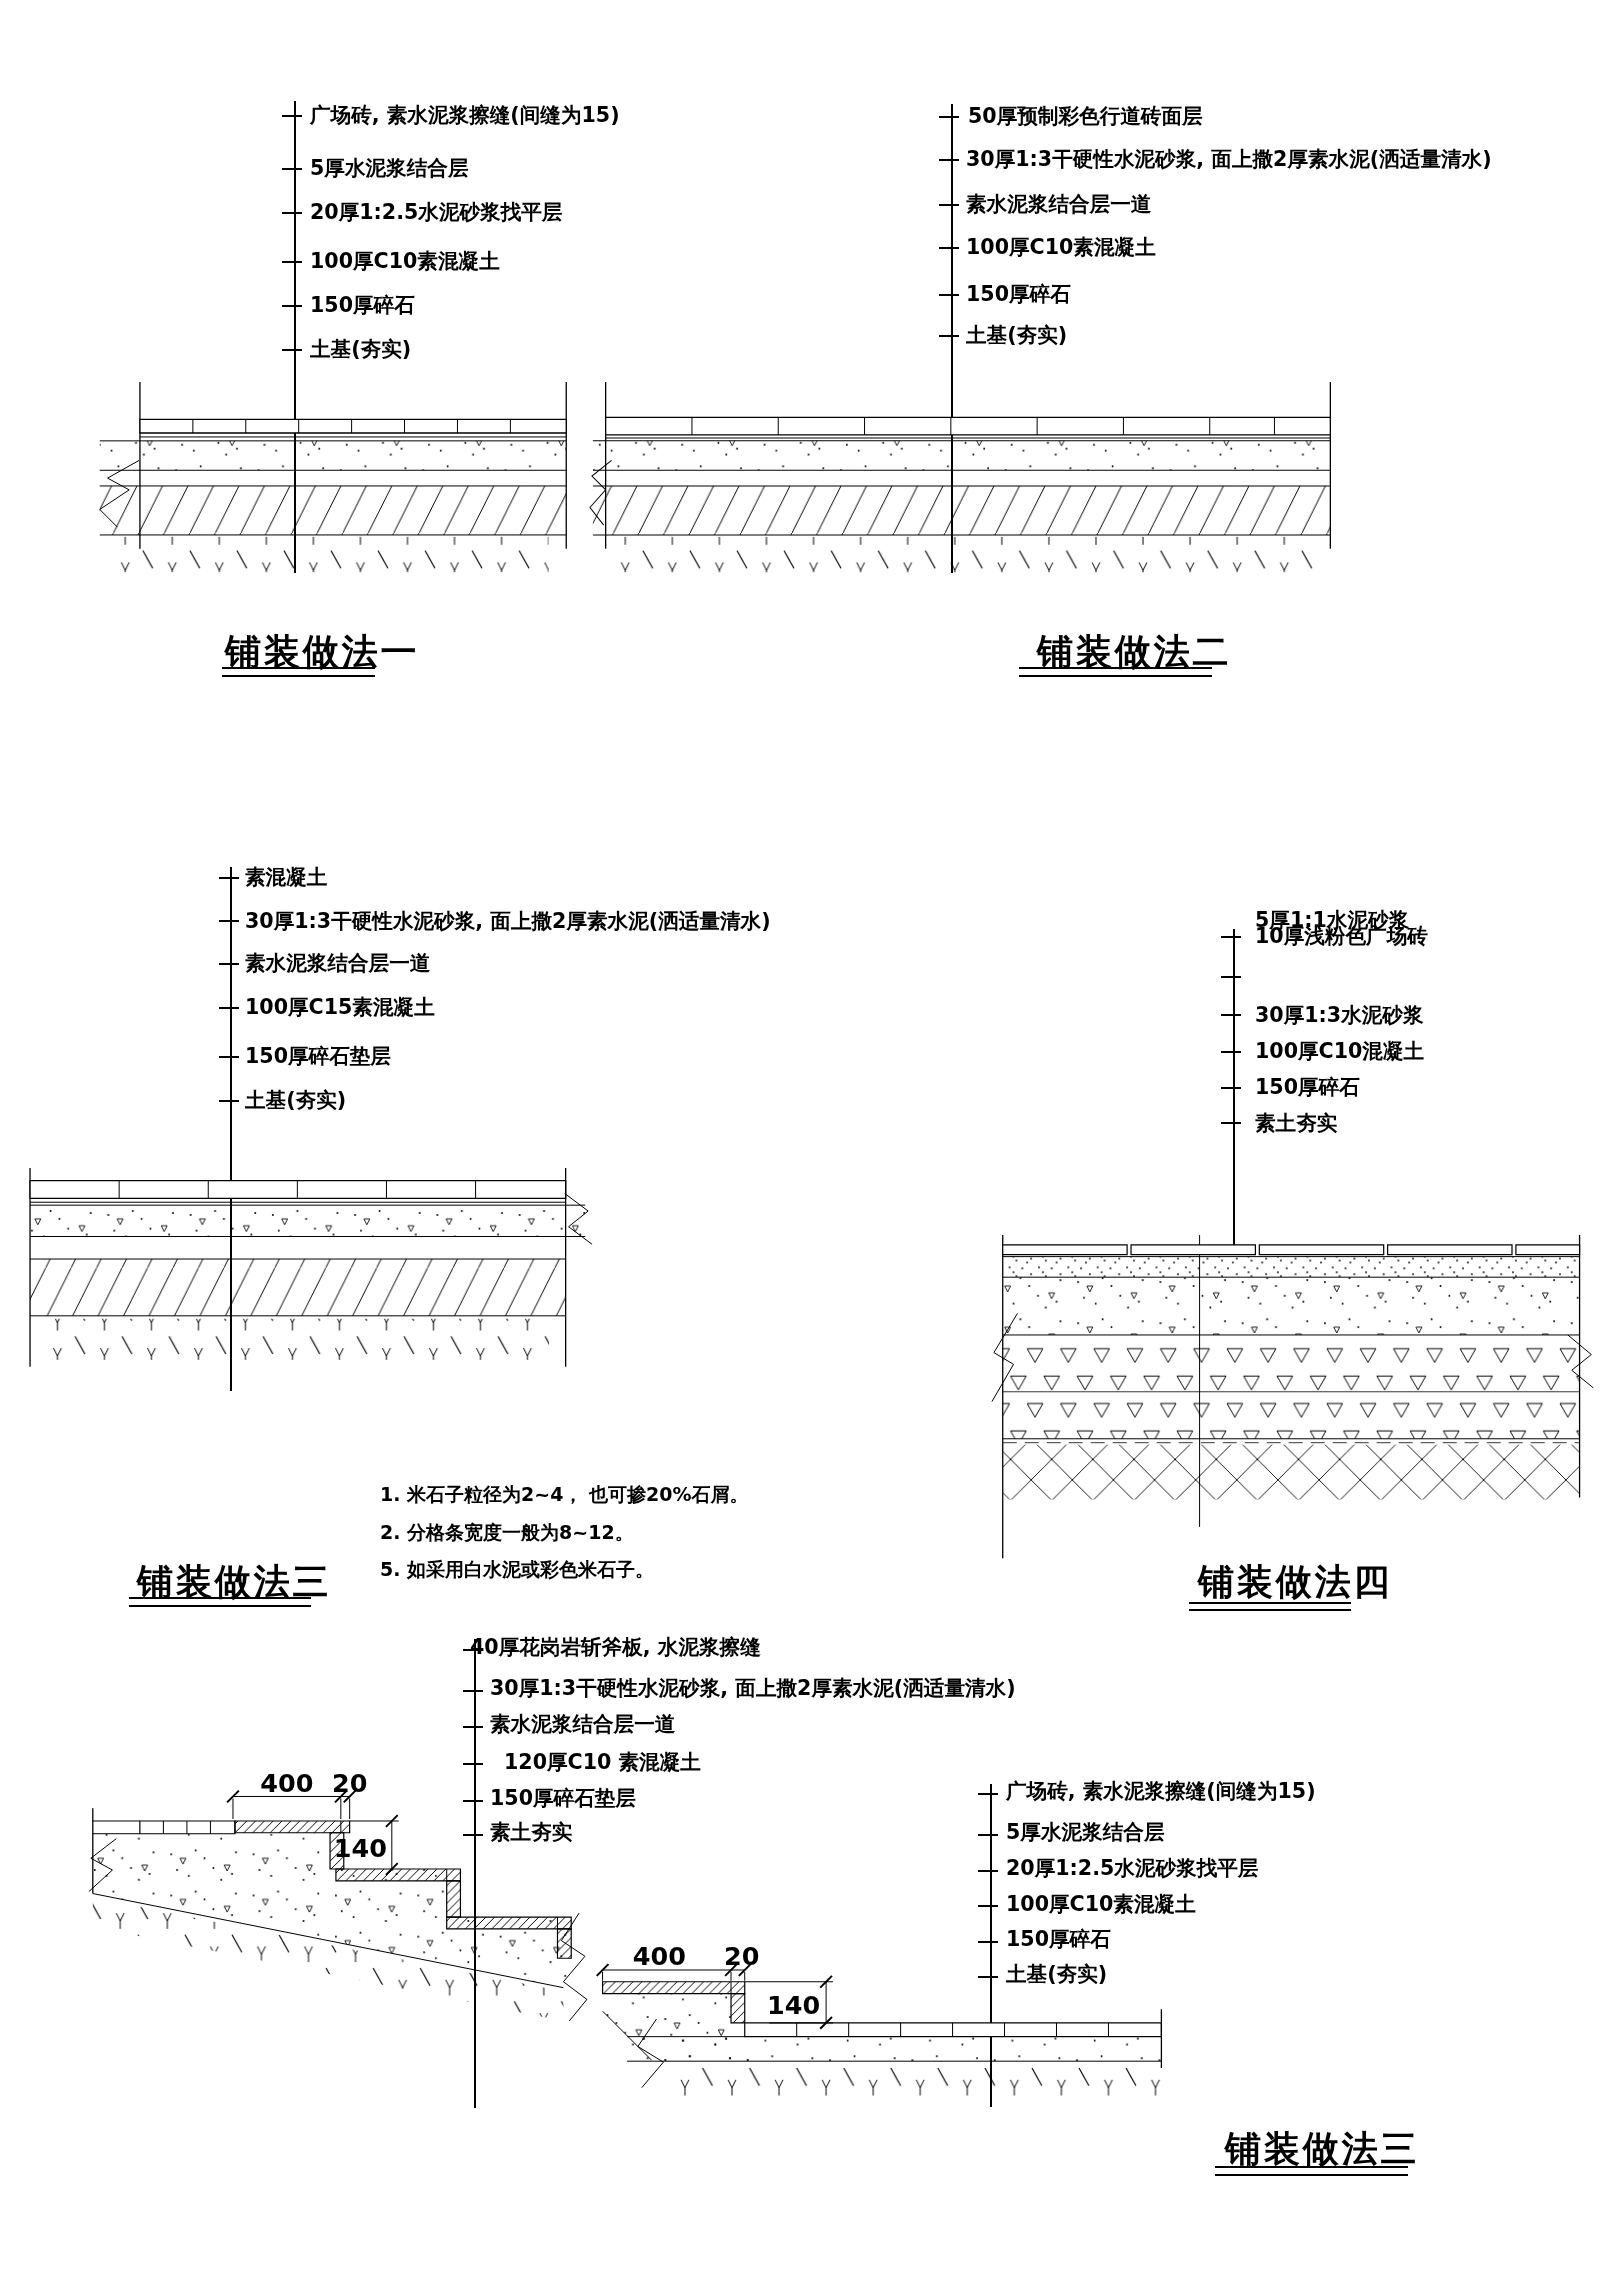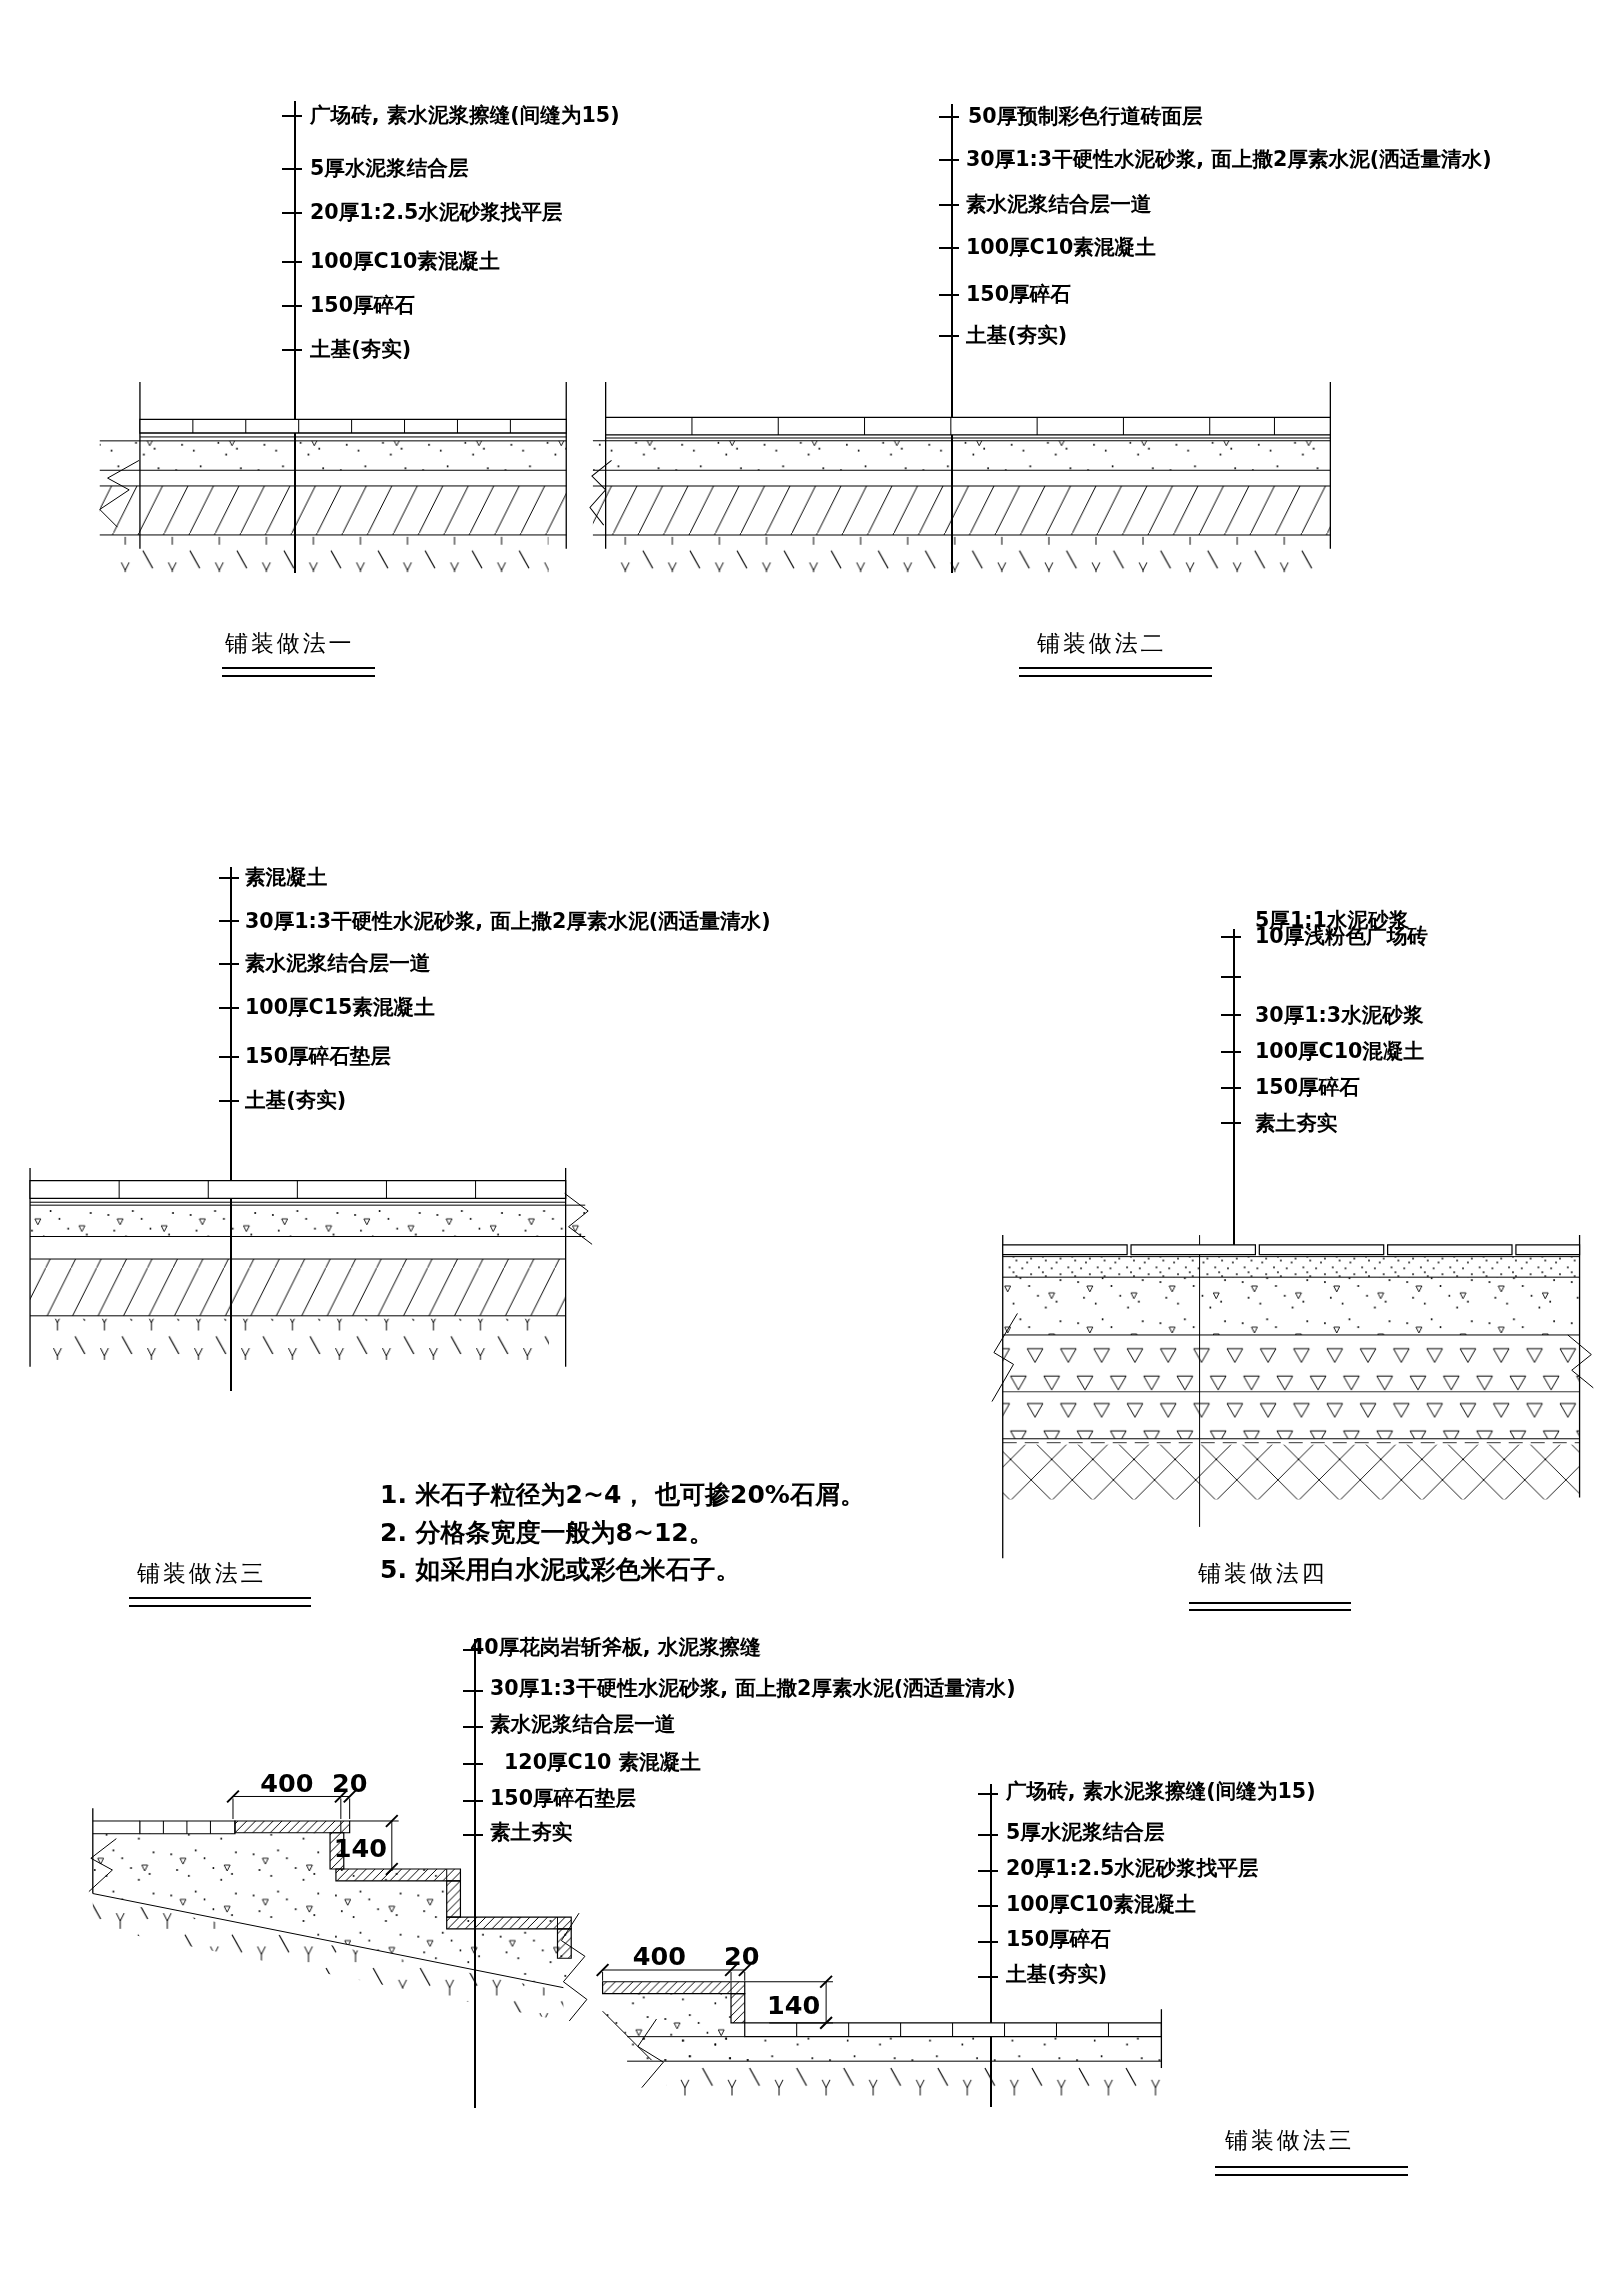--- a/index.html
+++ b/index.html
@@ -1,20 +1,20 @@
 <!DOCTYPE html>
 <html><head>
 <meta charset="utf-8">
 <style>
   html,body{margin:0;padding:0;background:#fff;}
   .sheet{position:relative;width:1620px;height:2292px;background:#fff;overflow:hidden;
          font-family:"DejaVu Sans",sans-serif;color:#000;}
   .lbl{position:absolute;font-size:20.6px;font-weight:bold;white-space:nowrap;line-height:25.5px;}
-  .note{position:absolute;font-size:25px;font-weight:bold;white-space:nowrap;line-height:25.5px;}
-  .title{position:absolute;font-size:23px;font-weight:normal;letter-spacing:2.9px;white-space:nowrap;}
+  .note{position:absolute;font-size:19px;font-weight:bold;white-space:nowrap;line-height:25.5px;}
+  .title{position:absolute;font-size:36px;font-weight:bold;letter-spacing:2.9px;white-space:nowrap;}
   .vline{position:absolute;width:2px;background:#000;}
   .hline{position:absolute;height:2px;background:#000;}
   .tick{position:absolute;height:2px;width:19.6px;background:#000;}
   svg{position:absolute;overflow:visible;}
   svg *{vector-effect:non-scaling-stroke;}
 </style>
 </head>
 <body>
 
 <div class="sheet">

